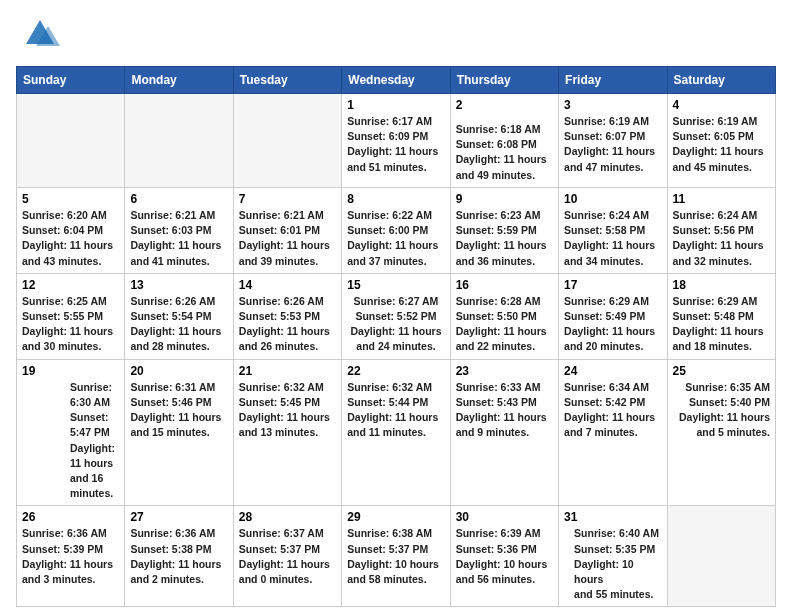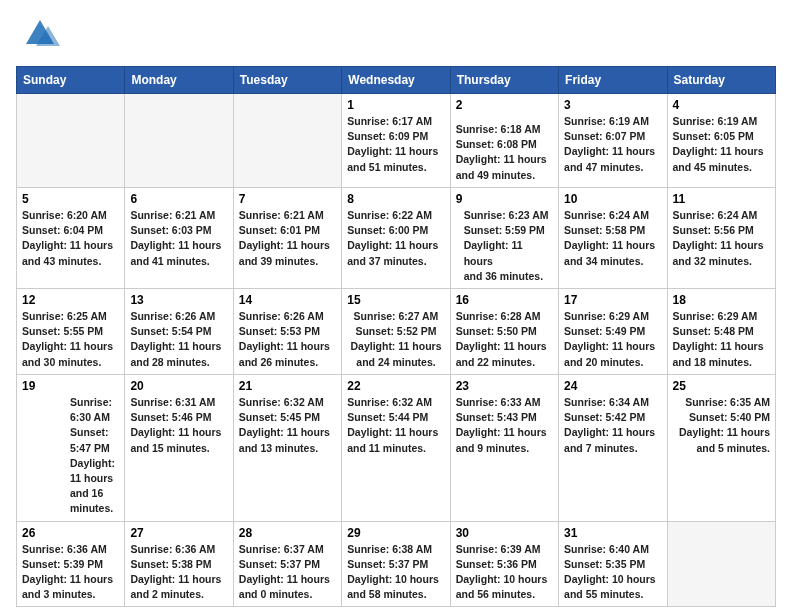--- a/index.html
+++ b/index.html
@@ -183,21 +183,21 @@
         </td>
         <td>
           <div class="day-number">8</div>
           <div class="day-info" style="white-space: pre-line;">Sunrise: 6:22 AM
 Sunset: 6:00 PM
 Daylight: 11 hours
 and 37 minutes.</div>
         </td>
         <td>
           <div class="day-number">9</div>
-          <div class="day-info" style="white-space: pre-line; margin-left: 8px;">Sunrise: 6:23 AM
+          <div class="day-info" style="white-space: pre-line;">Sunrise: 6:23 AM
 Sunset: 5:59 PM
 Daylight: 11 hours
 and 36 minutes.</div>
         </td>
         <td>
           <div class="day-number">10</div>
           <div class="day-info" style="white-space: pre-line;">Sunrise: 6:24 AM
 Sunset: 5:58 PM
 Daylight: 11 hours
 and 34 minutes.</div>
@@ -343,21 +343,21 @@
         </td>
         <td>
           <div class="day-number">30</div>
           <div class="day-info" style="white-space: pre-line;">Sunrise: 6:39 AM
 Sunset: 5:36 PM
 Daylight: 10 hours
 and 56 minutes.</div>
         </td>
         <td>
           <div class="day-number">31</div>
-          <div class="day-info" style="white-space: pre-line;">Sunrise: 6:40 AM
+          <div class="day-info" style="white-space: pre-line; margin-left: 10px;">Sunrise: 6:40 AM
 Sunset: 5:35 PM
 Daylight: 10 hours
 and 55 minutes.</div>
         </td>
         <td class="empty"></td>
       </tr>
     </tbody>
 </table>
 
 </body></html>

